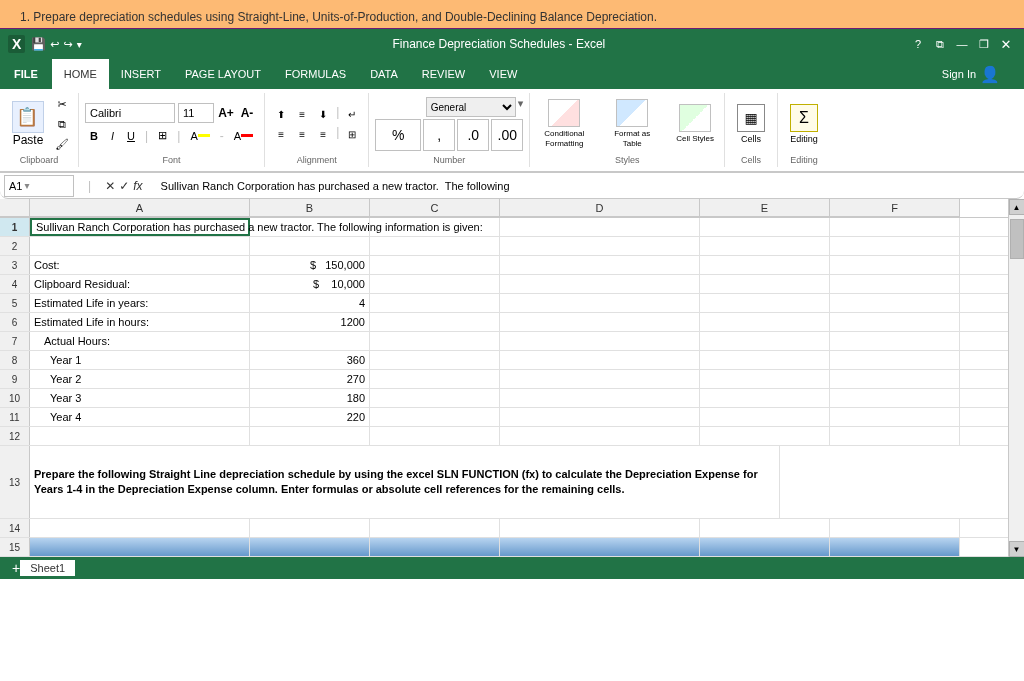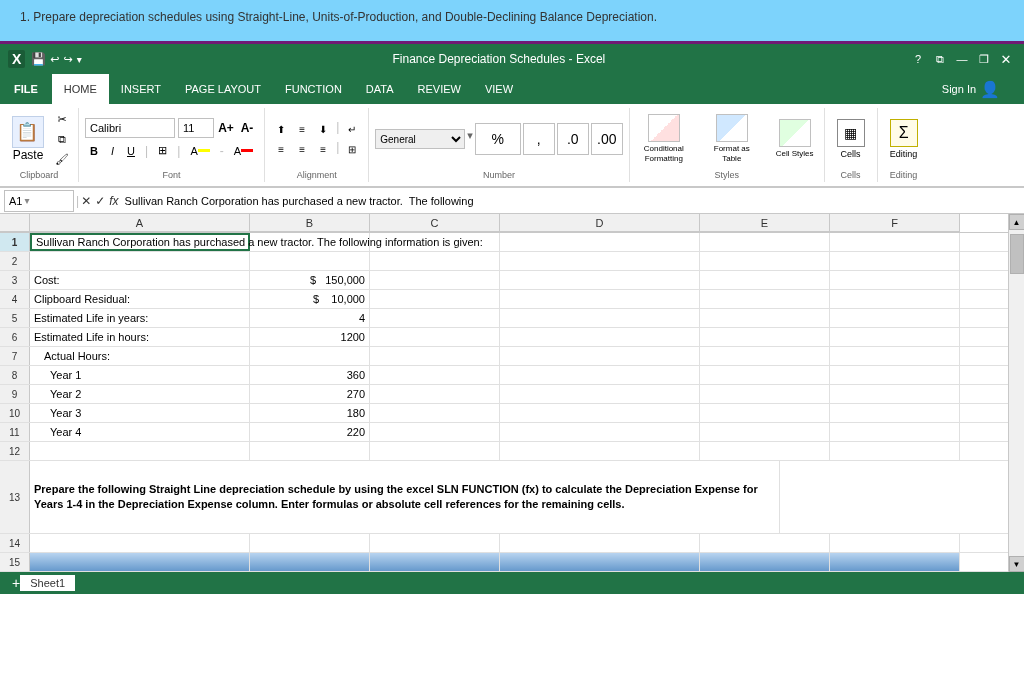--- a/index.html
+++ b/index.html
@@ -1,25 +1,25 @@
 <!DOCTYPE html>
 <html><head>
   <meta charset="utf-8">
   <style>
     * { box-sizing: border-box; margin: 0; padding: 0; }
     body { font-family: 'Segoe UI', Arial, sans-serif; font-size: 12px; background: #f0f0f0; }
 
     .page-container { background: white; width: 1024px; min-height: 681px; }
 
     .instruction-bar {
-      background: #7dd3fc;
-      padding: 10px 20px 17px 20px;
+      background: #fdba74;
+      padding: 10px 20px 4px 20px;
       font-size: 12px;
       color: #333;
-      border-bottom: 3px solid #701a75;
+      border-bottom: 1px solid #701a75;
     }
 
     
     .title-bar {
       background: #217346;
       display: flex;
       align-items: center;
       height: 30px;
       padding: 0 8px;
       color: white;
@@ -308,21 +308,22 @@
     }
 
     
     .formula-bar {
       display: flex;
       align-items: center;
       height: 26px;
       border-bottom: 1px solid #c8c8c8;
       background: white;
       padding: 0 4px;
-      gap: 0;
+      gap: 12px;
+      border-radius: 8px;
     }
     .cell-ref-box {
       width: 70px;
       border: 1px solid #c0c0c0;
       padding: 2px 4px;
       font-size: 11px;
       height: 22px;
       display: flex;
       align-items: center;
     }
@@ -471,21 +472,21 @@
       <span class="win-btn" style="font-size:13px;">✕</span>
     </div>
   </div>
 
   <div class="ribbon">
     <div class="ribbon-tabs">
       <div class="ribbon-tab file-tab">FILE</div>
       <div class="ribbon-tab active">HOME</div>
       <div class="ribbon-tab">INSERT</div>
       <div class="ribbon-tab">PAGE LAYOUT</div>
-      <div class="ribbon-tab">FUNCTION</div>
+      <div class="ribbon-tab">FORMULAS</div>
       <div class="ribbon-tab">DATA</div>
       <div class="ribbon-tab">REVIEW</div>
       <div class="ribbon-tab">VIEW</div>
       <div class="sign-in">
         <span>Sign In</span>
         <span style="margin-left:4px; font-size:16px;">👤</span>
       </div>
     </div>
 
     <div class="ribbon-content">
@@ -547,21 +548,21 @@
               <span style="color:#c0c0c0; margin: 0 2px;">|</span>
               <button class="align-btn">⊞</button>
             </div>
           </div>
         </div>
         <div class="ribbon-group-label">Alignment</div>
       </div>
 
       <div class="ribbon-group">
         <div class="ribbon-group-content">
-          <div style="display:flex; align-items:center; gap:2px;">
+          <div style="display:flex; flex-direction:column; align-items:flex-end; gap:2px;">
             <div style="display:flex; gap:2px;">
               <select style="border:1px solid #c0c0c0; font-size:10px; height:20px; width:90px;"><option>General</option></select>
               <span style="font-size:11px; color:#666; cursor:pointer;">▾</span>
             </div>
             <div style="display:flex; gap:2px;">
               <button class="number-btn">%</button>
               <button class="number-btn" style="width:32px;">,</button>
               <button class="number-btn" style="width:32px;">.0</button>
               <button class="number-btn" style="width:32px;">.00</button>
             </div>

